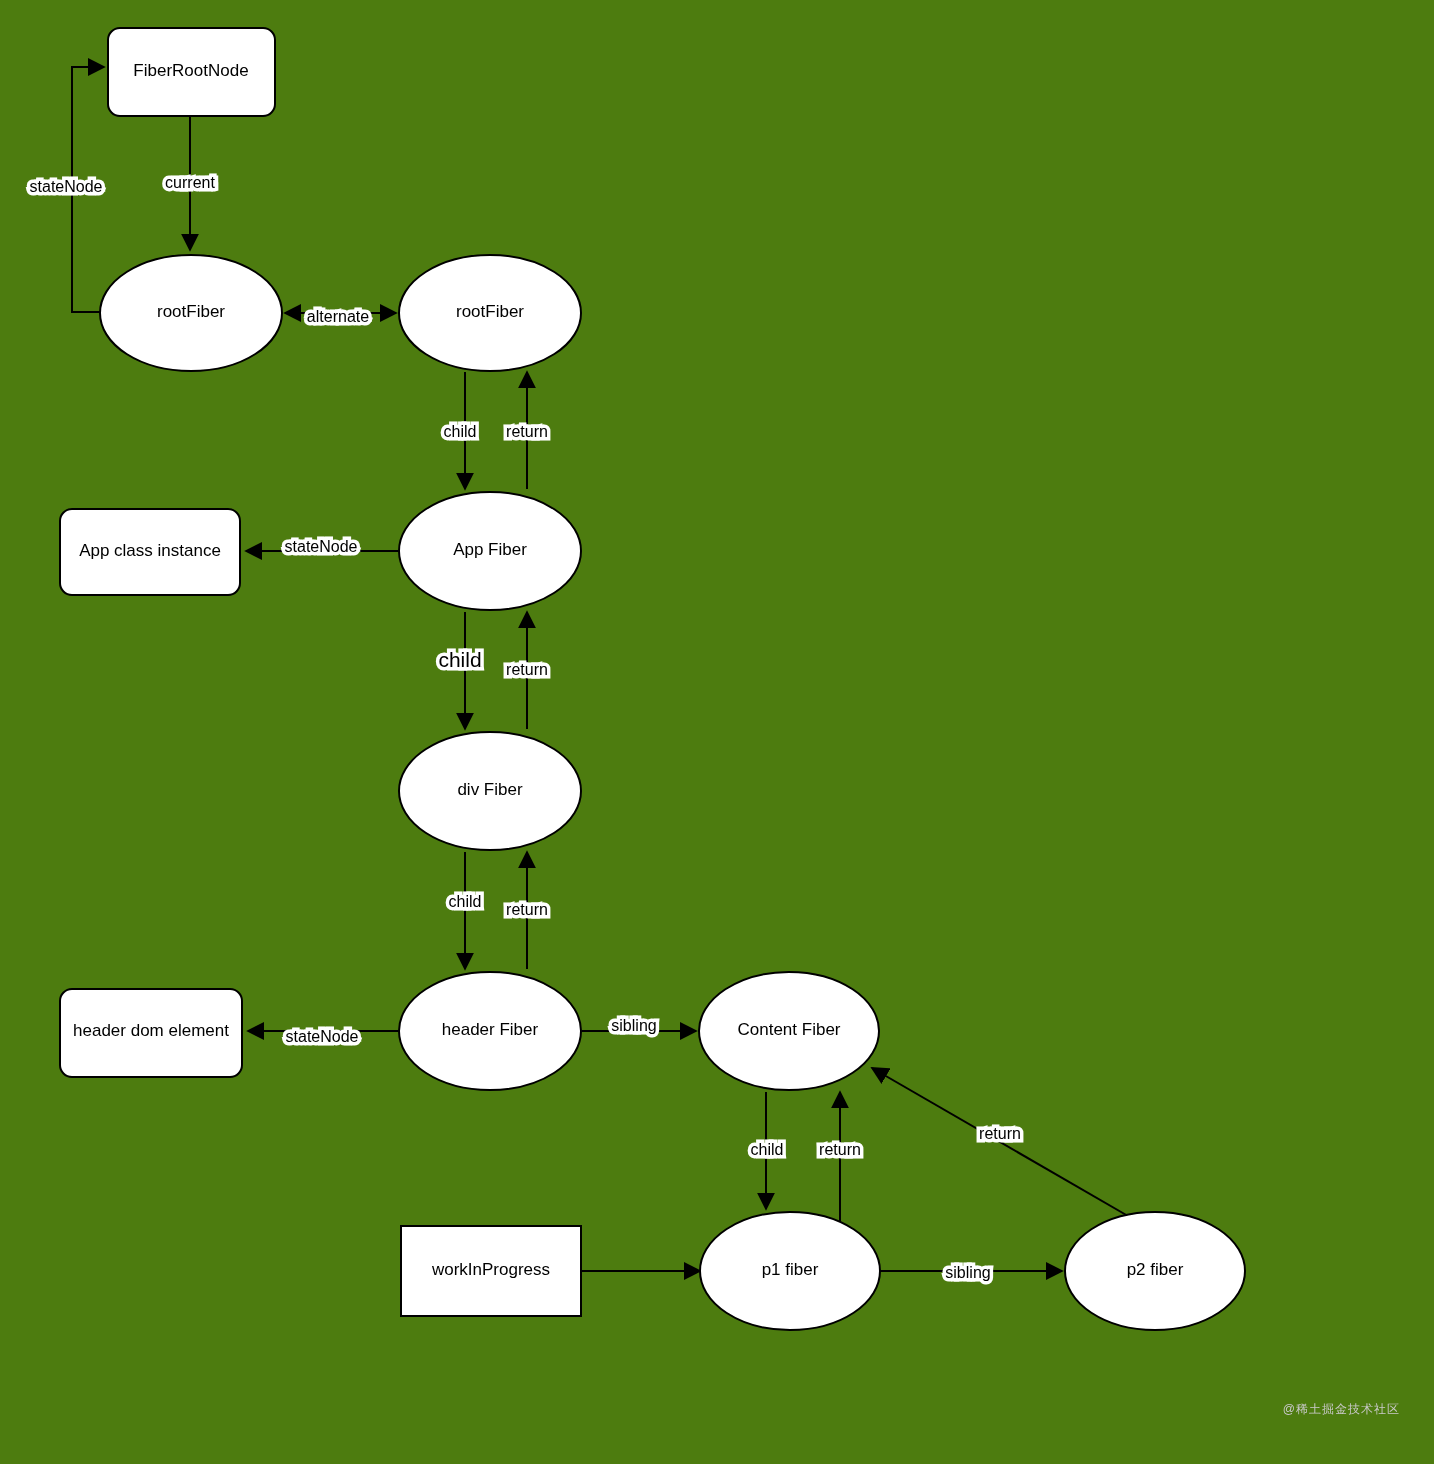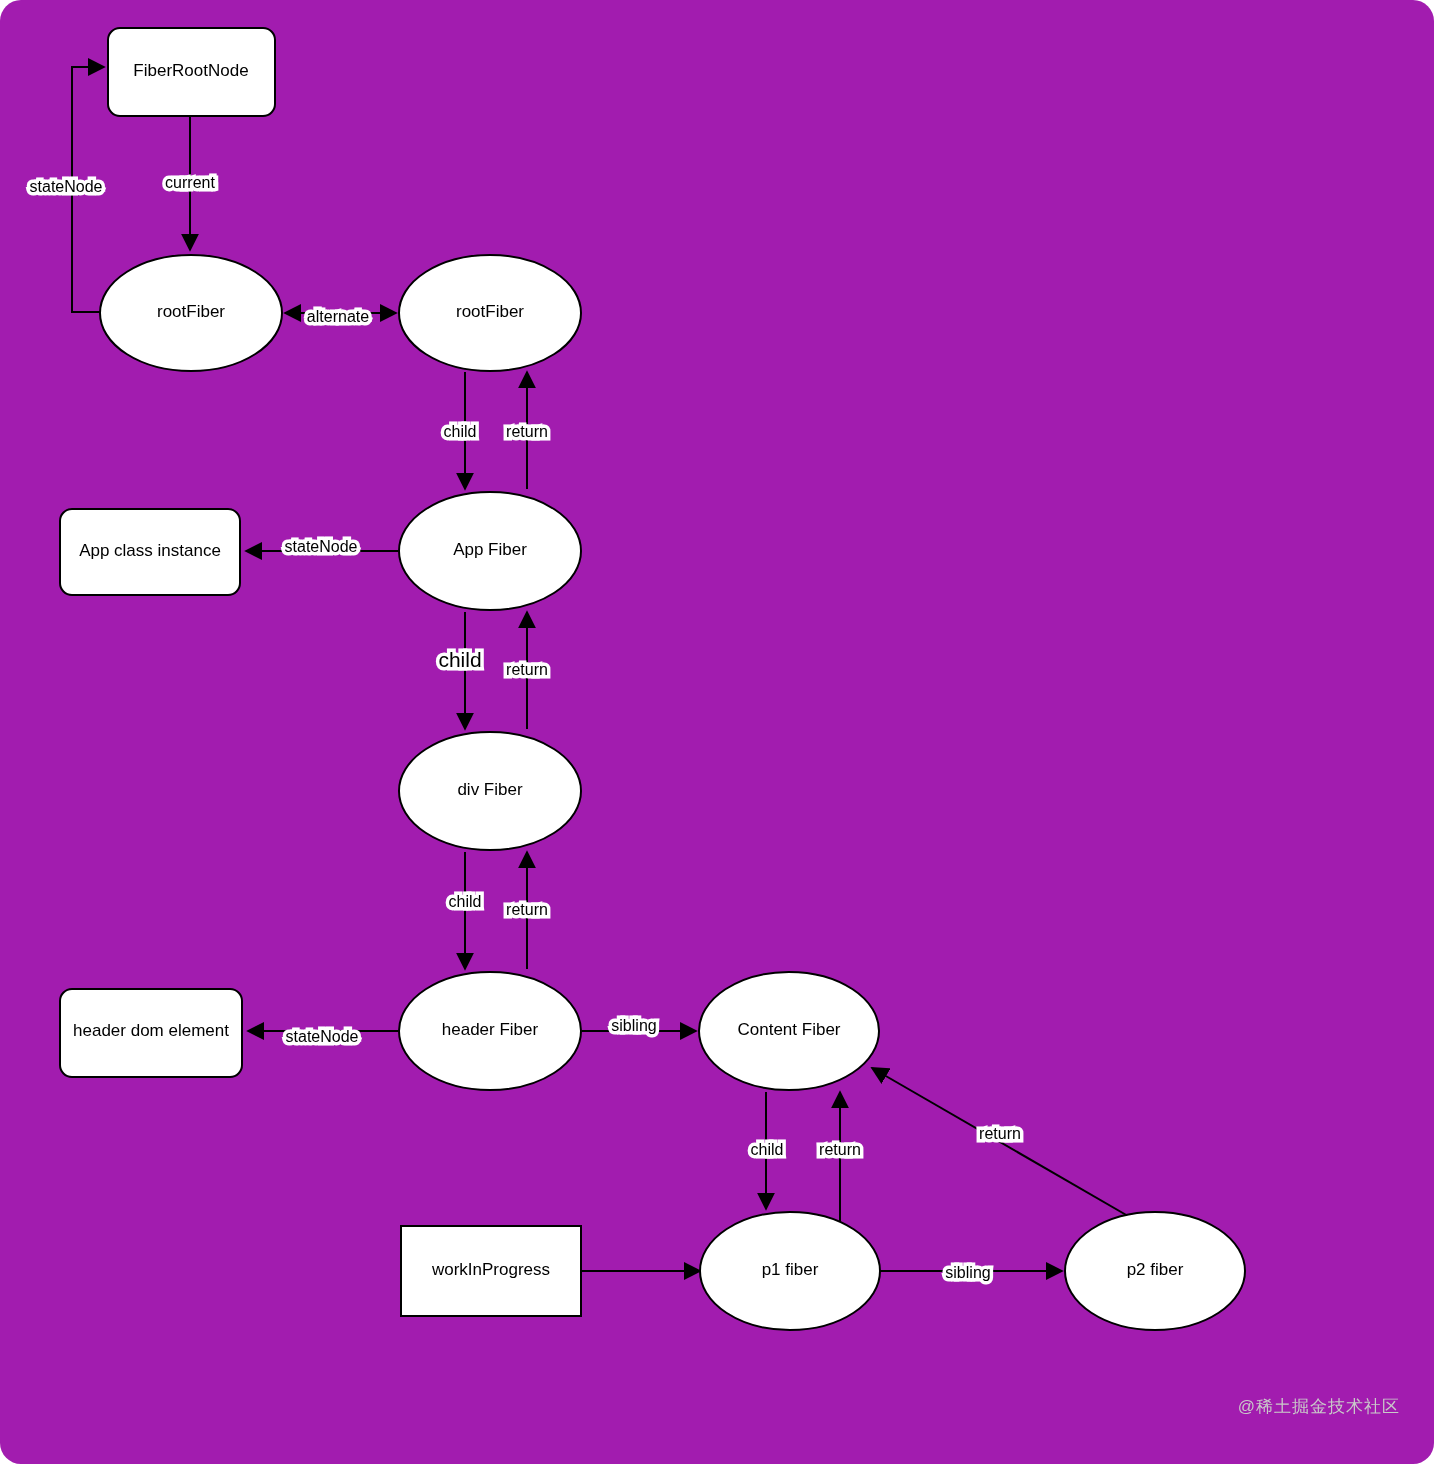--- a/index.html
+++ b/index.html
@@ -8,23 +8,22 @@
     background: #ffffff;
   }
   body {
     font-family: "Liberation Sans", sans-serif;
     color: #000000;
   }
   #canvas {
     position: relative;
     width: 1434px;
     height: 1464px;
-    background: #a21caf;
+    background: #4d7c0f;
     overflow: hidden;
-    border-radius: 21px;
   }
   #diagram-svg {
     position: absolute;
     left: 0;
     top: 0;
     width: 1434px;
     height: 1464px;
   }
   .node-shape {
     fill: #ffffff;
@@ -51,21 +50,21 @@
     dominant-baseline: middle;
   }
   .edge-label.big {
     font-size: 21px;
   }
   .watermark {
     position: absolute;
     right: 34px;
     bottom: 46px;
     font-family: "Liberation Sans", sans-serif;
-    font-size: 17px;
+    font-size: 12px;
     color: #c9c9c9;
     letter-spacing: 1px;
     white-space: nowrap;
     margin-top: 8px;
   }
 </style>
 </head>
 <body>
 
 <div id="canvas">

